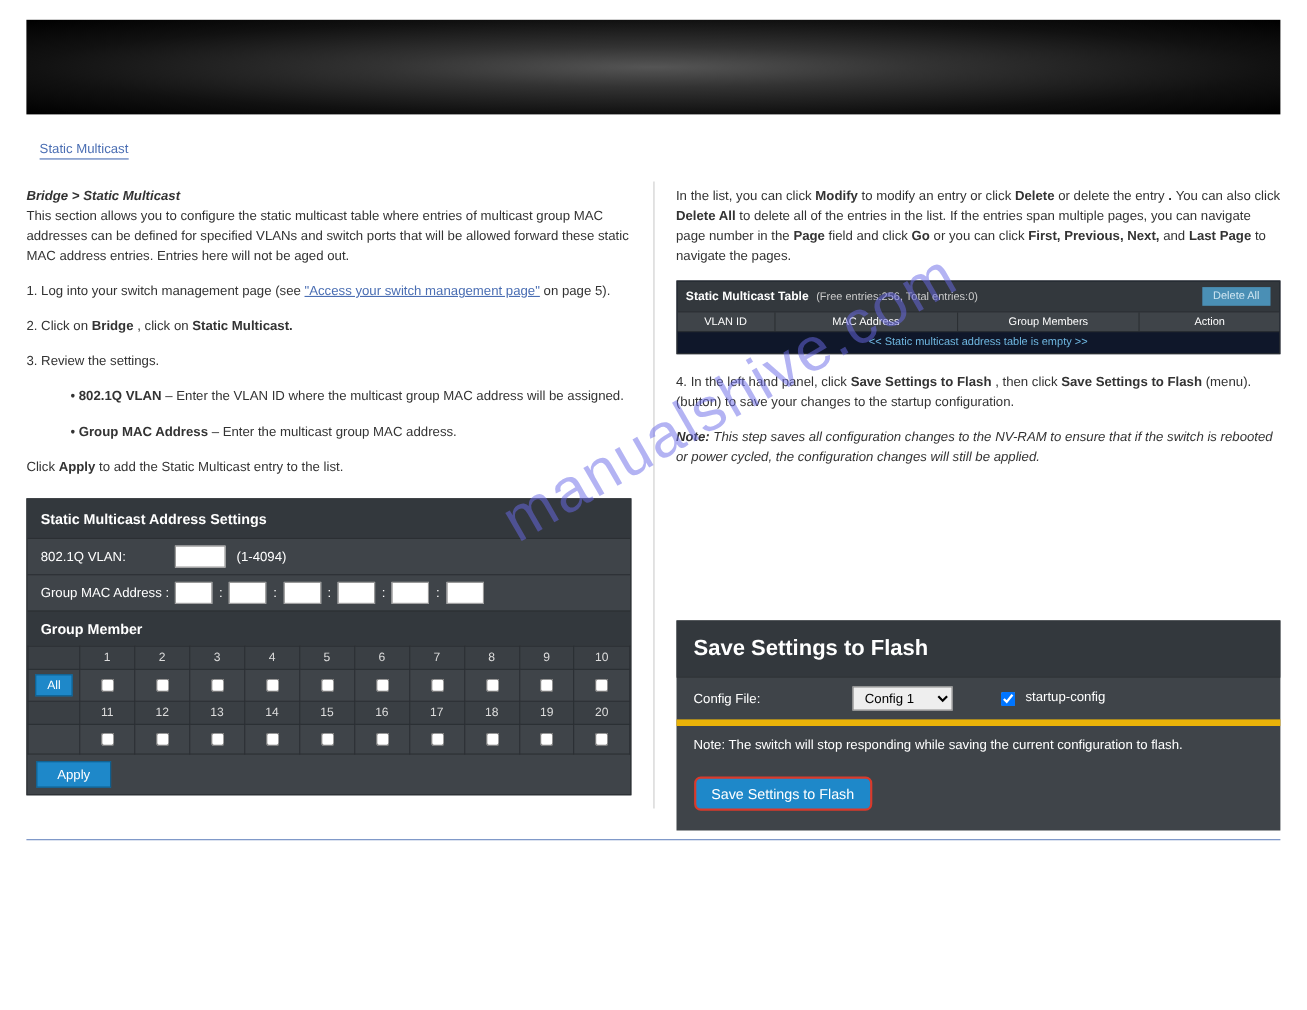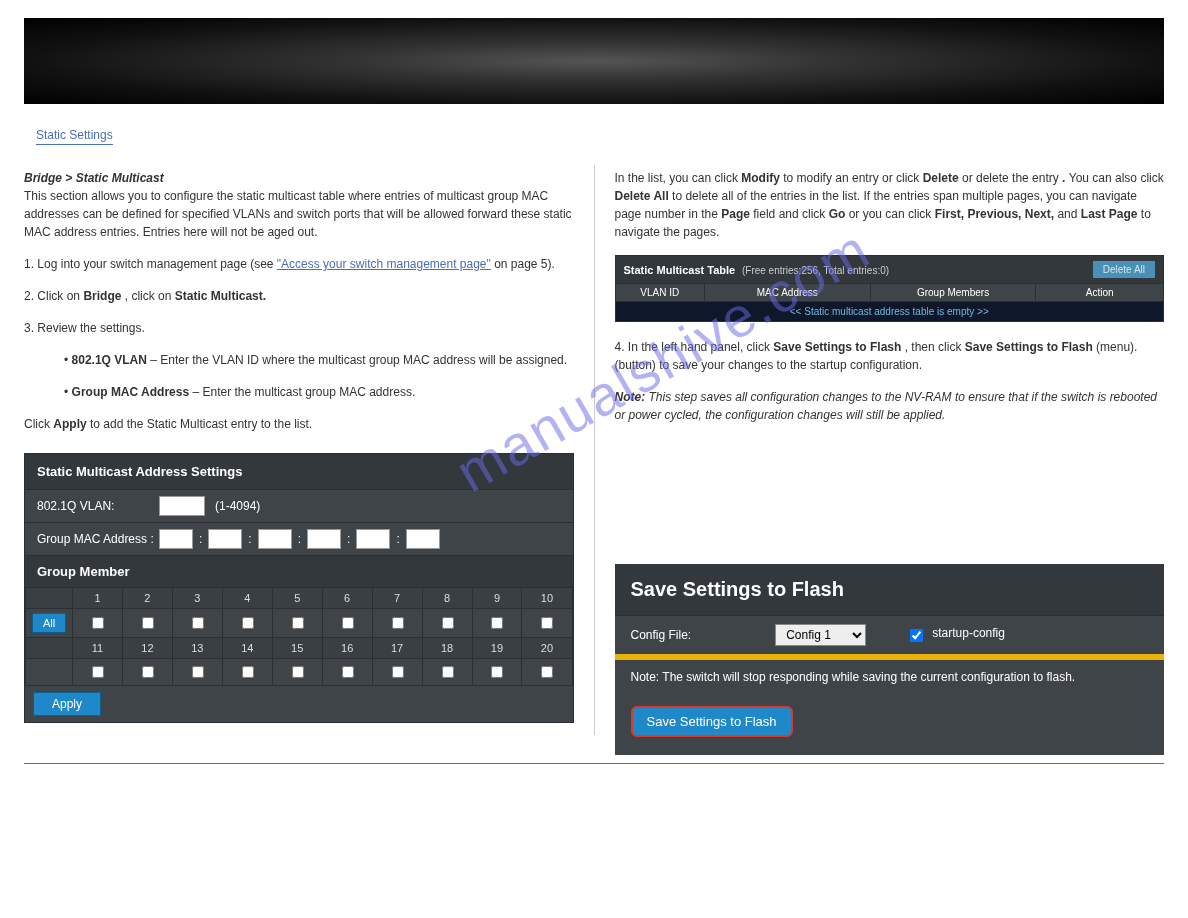--- a/index.html
+++ b/index.html
@@ -264,21 +264,21 @@
     font-family: Arial, sans-serif;
   }
 </style>
 </head>
 <body>
 
 <div class="page">
 
   <div class="top-banner"></div>
 
-  <div class="section-heading">Static Settings</div>
+  <div class="section-heading">Static Multicast</div>
 
   <div class="watermark">manualshive.com</div>
 
   <div class="columns">
 
     <div class="col-left">
       <p class="body-text">
         <span class="bold italic">Bridge &gt; Static Multicast</span><br>
         <span>This section allows you to configure the static multicast table where entries of multicast group MAC addresses can be defined for specified VLANs and switch ports that will be allowed forward these static MAC address entries. Entries here will not be aged out.</span>
       </p>

